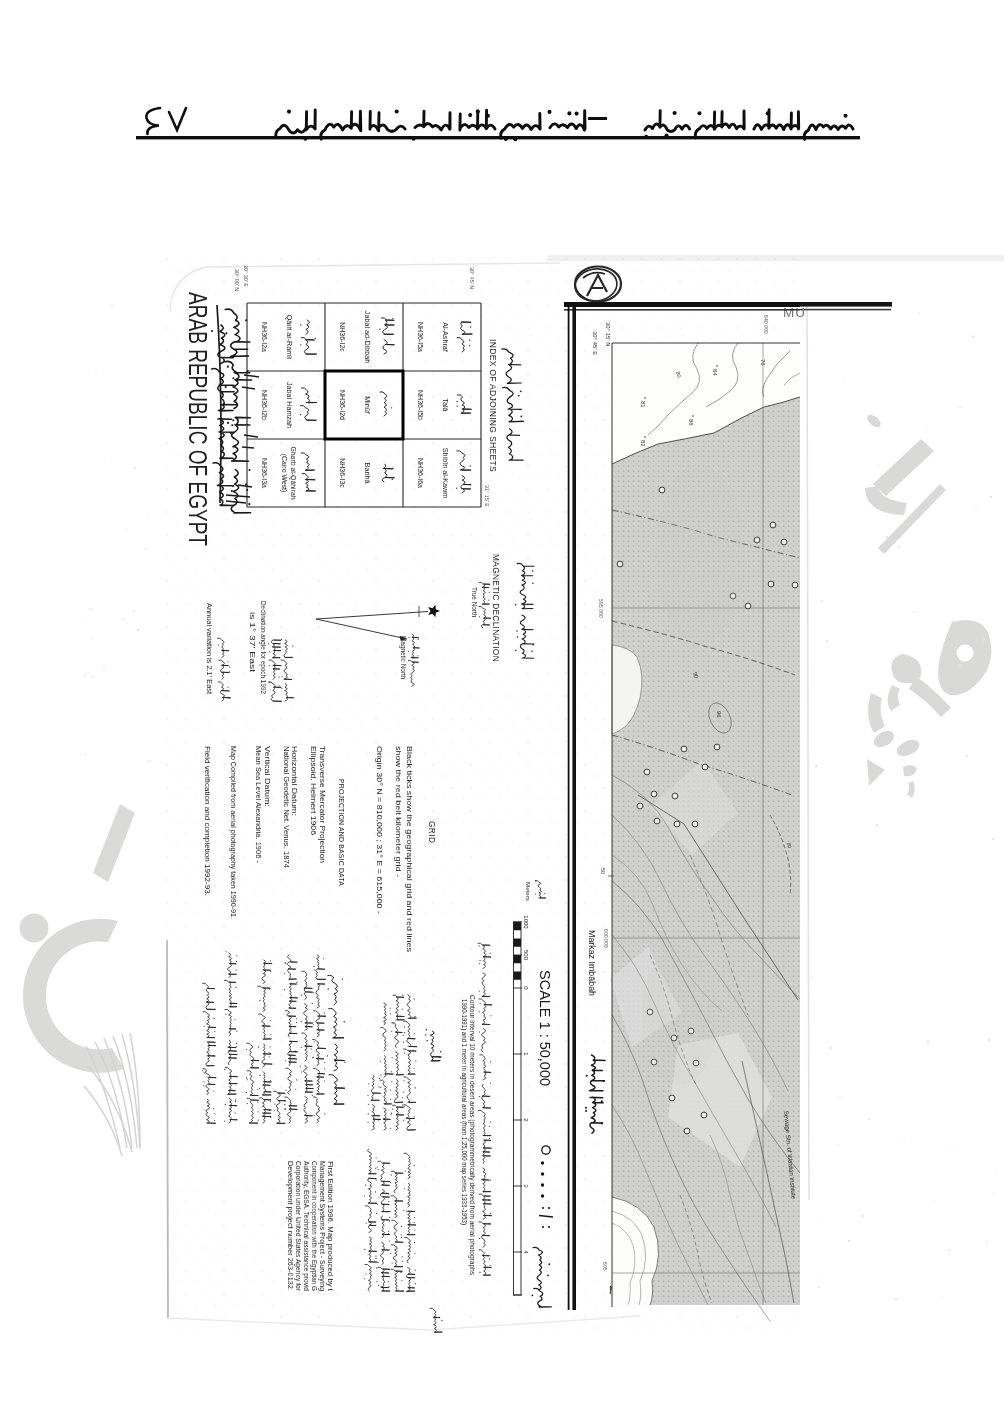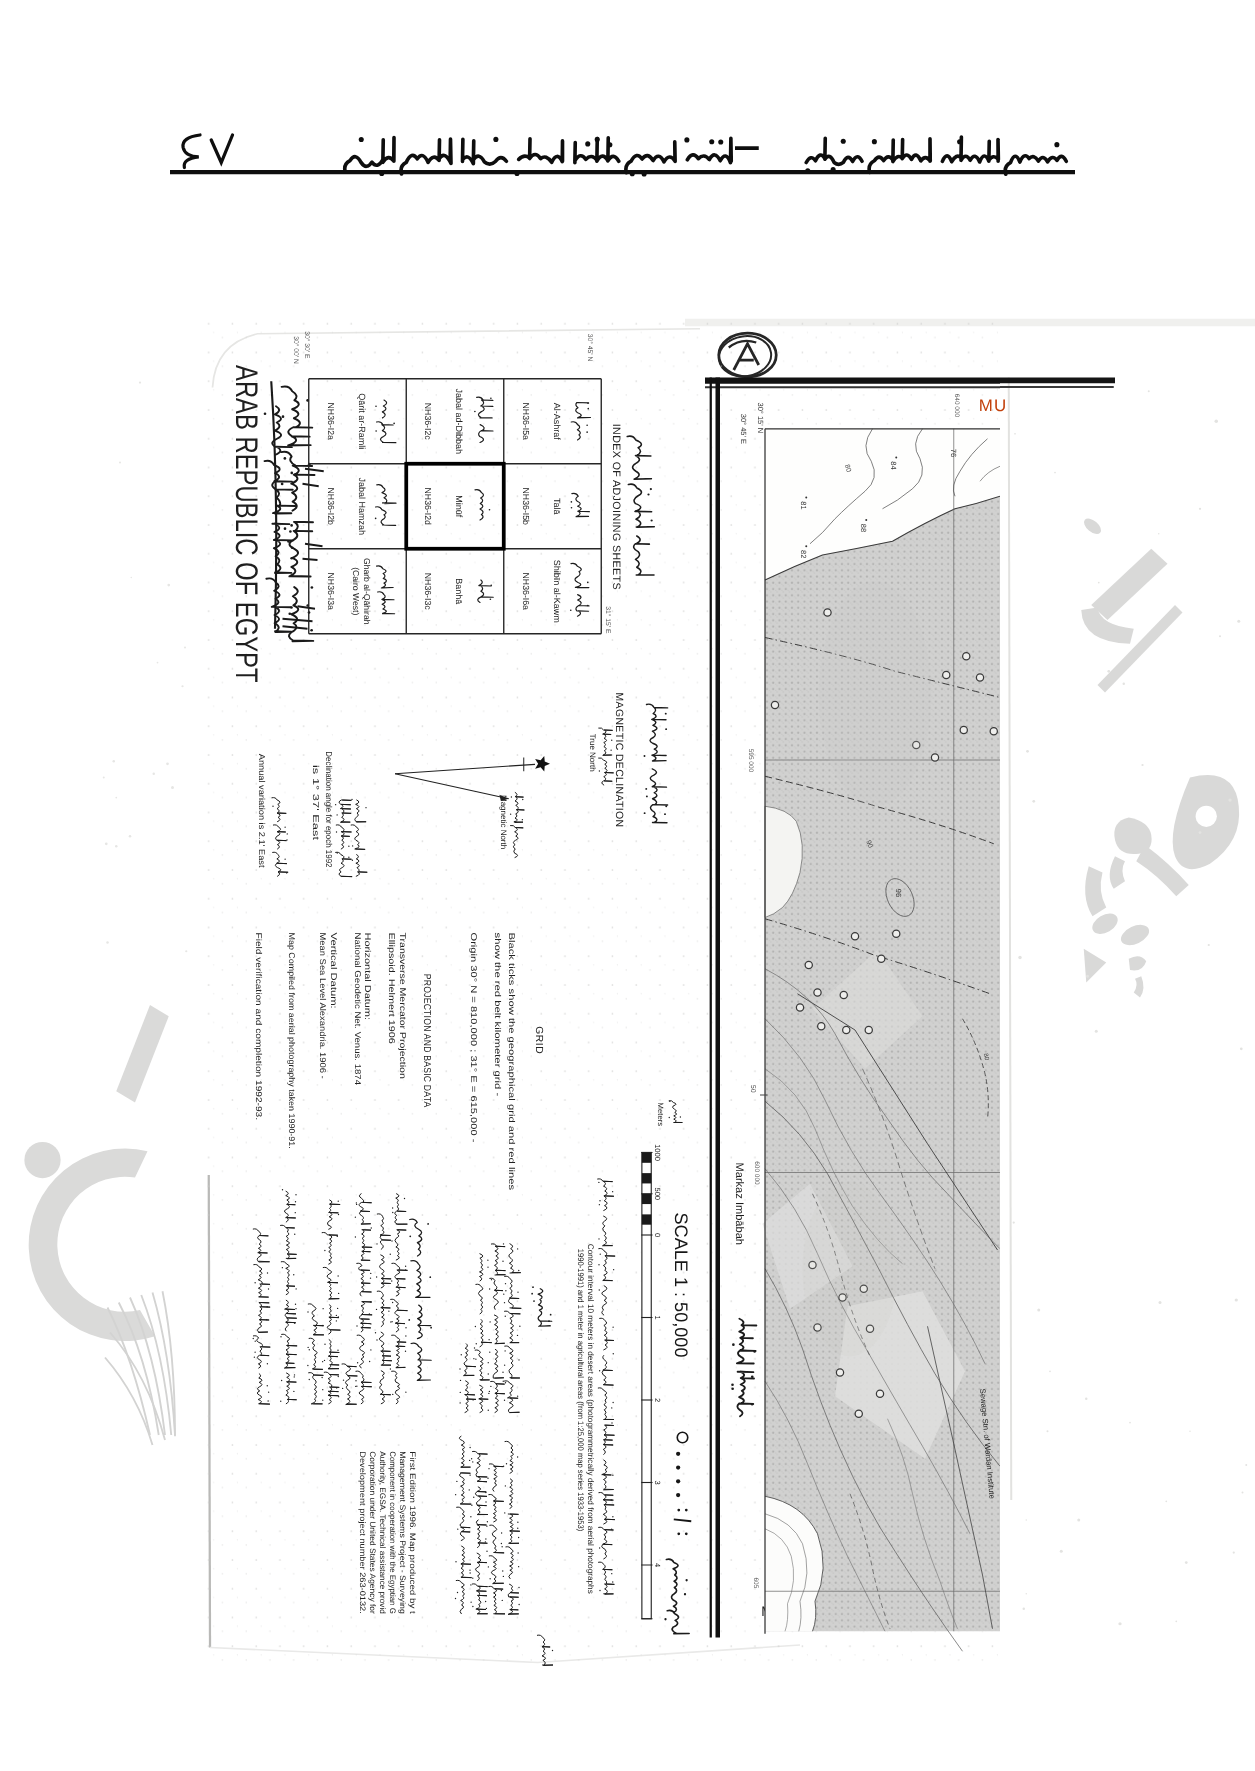--- a/index.html
+++ b/index.html
@@ -147,21 +147,21 @@
     <circle cx="146" cy="549" r="0.9" fill="#e6e6e4"></circle>
   </svg>
 
 <svg style="position:absolute;left:565px;top:258px" width="70" height="55" viewBox="0 0 70 55">
     <ellipse cx="33" cy="26" rx="23" ry="17.5" fill="none" stroke="#262626" stroke-width="2.2"></ellipse>
     <ellipse cx="31" cy="27" rx="21" ry="16" fill="none" stroke="#262626" stroke-width="1.6" transform="rotate(-8 31 27)"></ellipse>
     <path d="M22 38 L33 17 L42 34 M26 30 L38 30" fill="none" stroke="#262626" stroke-width="2.2"></path>
     <path d="M18 20 q10 -8 22 -4" fill="none" stroke="#262626" stroke-width="1.8"></path>
   </svg>
 
-<div style="position:absolute;left:783px;top:317px;font-size:13.5px;color:#c2410c;letter-spacing:1px">MU</div>
+<div style="position:absolute;left:783px;top:305px;font-size:13.5px;color:#737373;letter-spacing:1px">MU</div>
 
 <div style="position:absolute;left:609px;top:1284px;font-size:11px;color:#222">M</div>
 
 <svg style="position:absolute;left:160px;top:255px" width="640" height="1080" viewBox="0 0 640 1080">
     <g transform="translate(640,0) rotate(90)">
       <defs>
         <pattern id="st" width="5" height="5" patternUnits="userSpaceOnUse">
           <rect width="5" height="5" fill="#d1d1d0"></rect>
           <circle cx="1.2" cy="1.4" r="0.85" fill="#b2b2b1"></circle>
           <circle cx="3.6" cy="3.4" r="0.7" fill="#c9c9c8"></circle>

